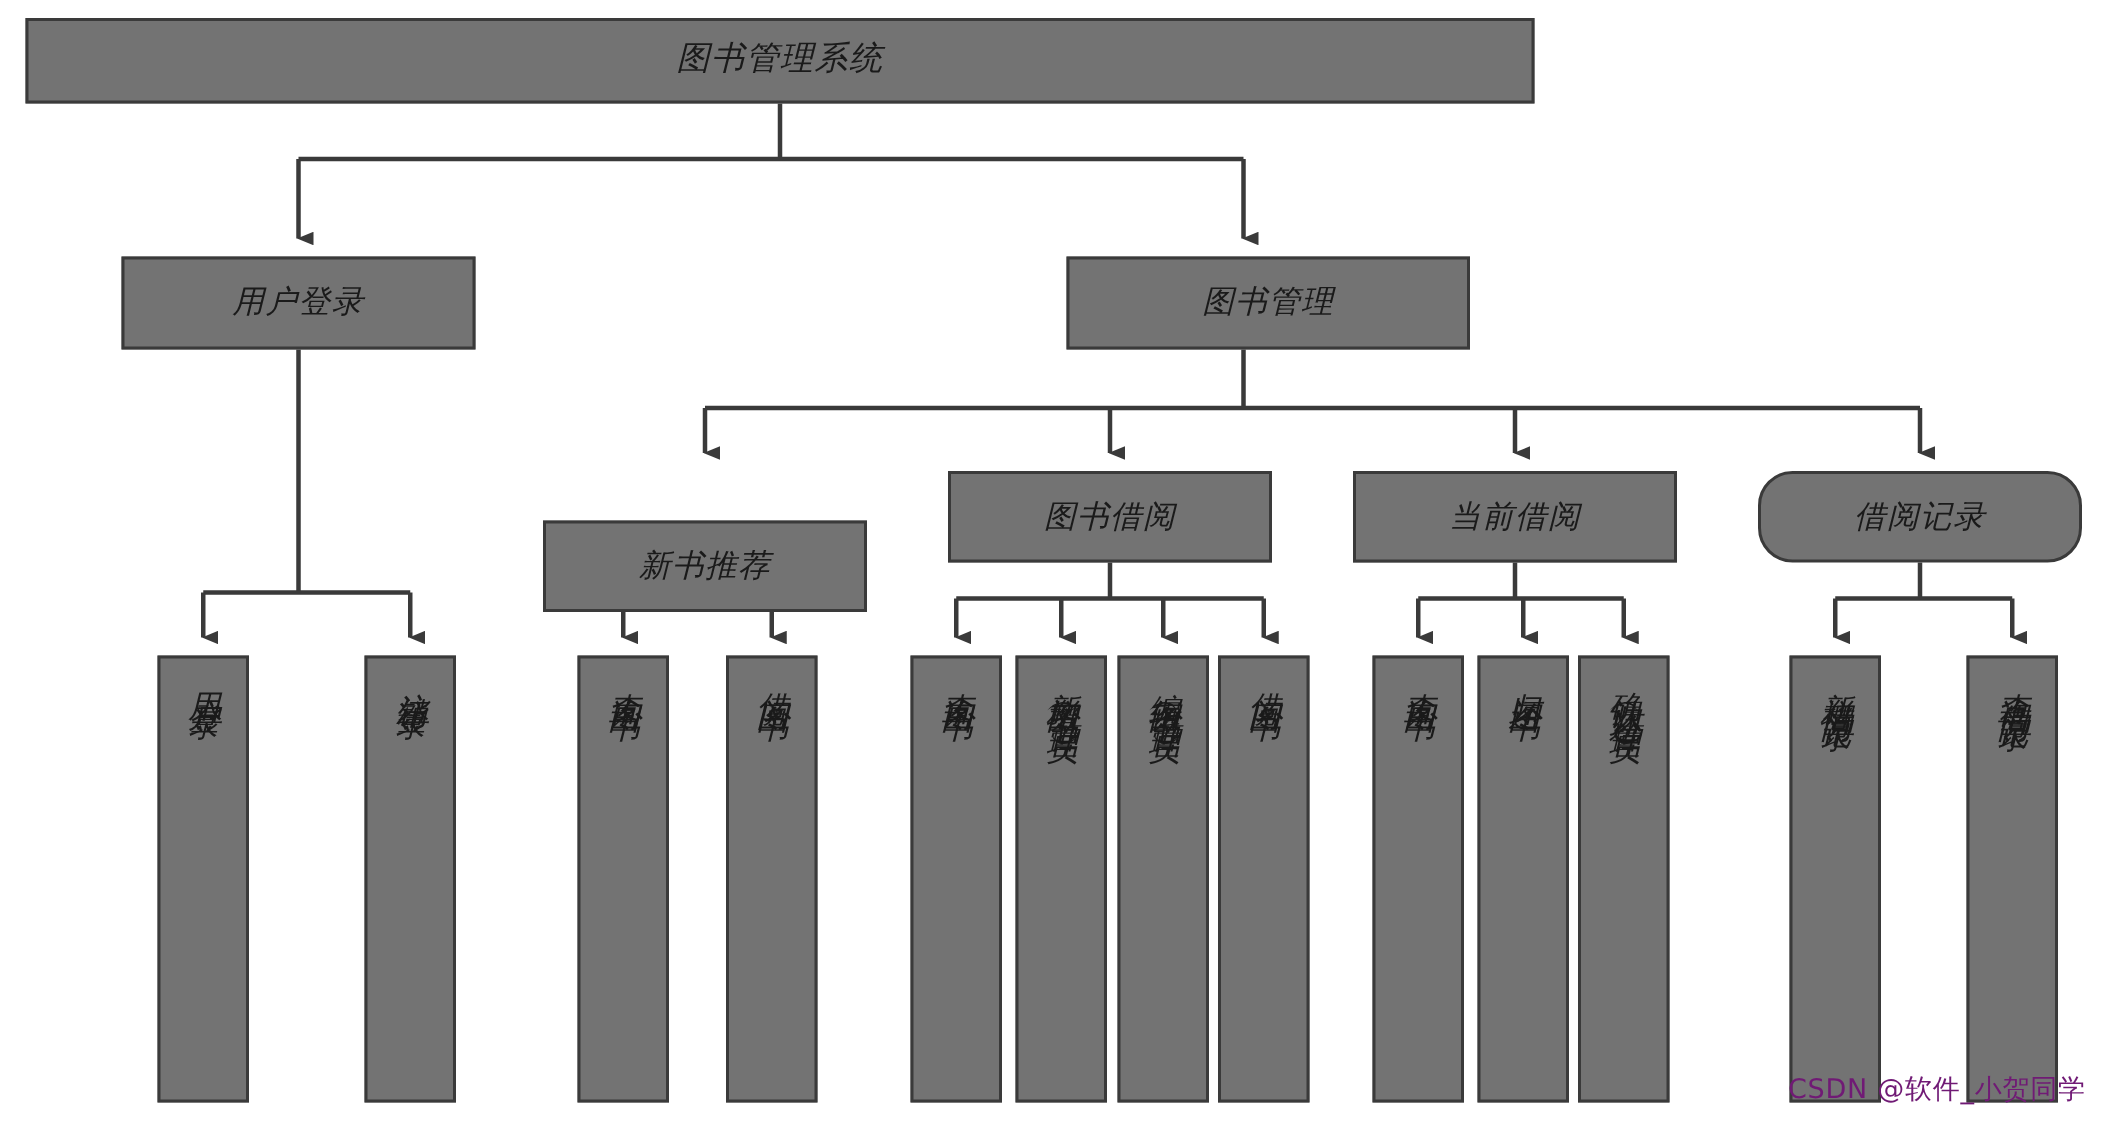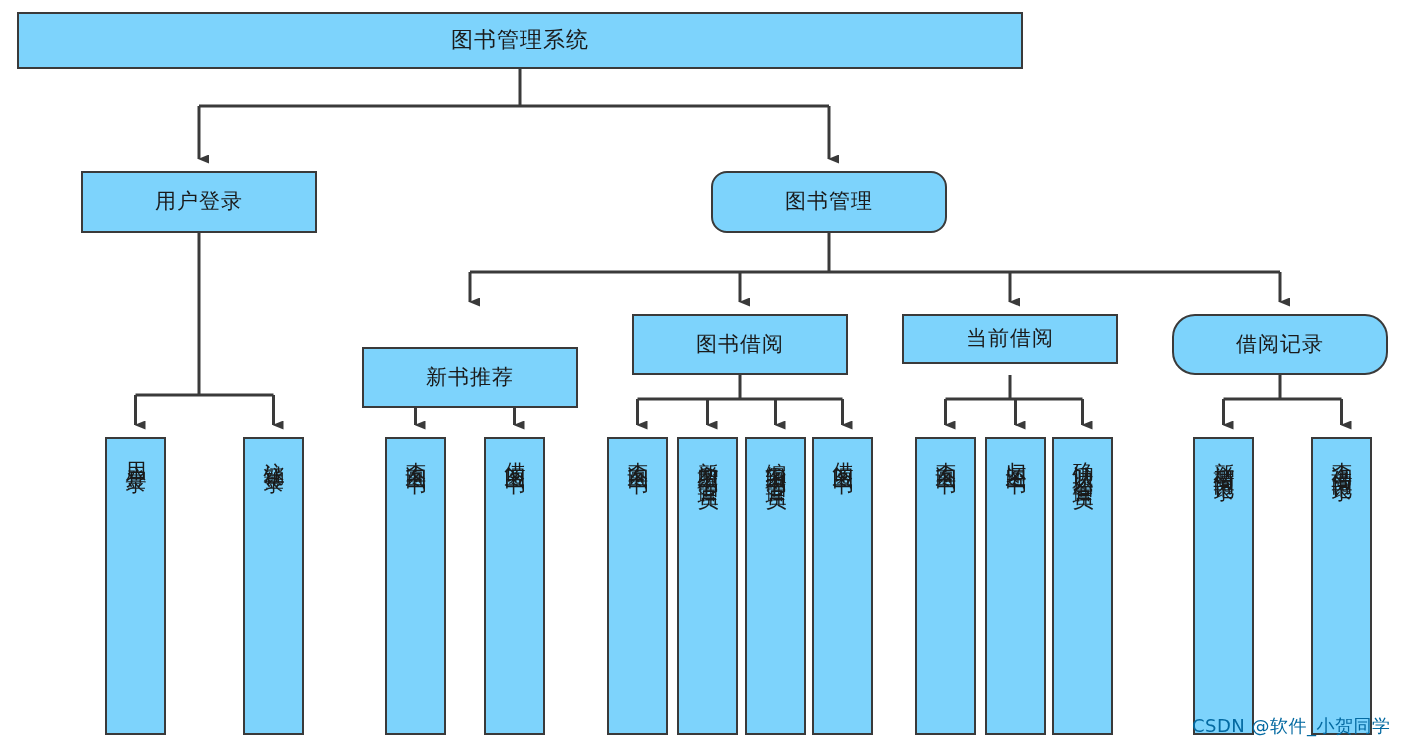--- a/index.html
+++ b/index.html
@@ -21,26 +21,27 @@
     position: absolute;
     left: 0;
     top: 0;
     width: 1405px;
     height: 747px;
     pointer-events: none;
   }
   .node {
     position: absolute;
     box-sizing: border-box;
-    background: #7dd3fc;
+    background: #737373;
     border: 2px solid #3a3a3a;
     display: flex;
     align-items: center;
     justify-content: center;
     color: #1a1a1a;
+    font-style: italic;
   }
   .node-h .label {
     font-size: 21px;
     line-height: 1.1;
     letter-spacing: 1px;
     white-space: nowrap;
   }
   .node-root .label {
     font-size: 22px;
   }
@@ -53,21 +54,21 @@
     writing-mode: vertical-rl;
     text-orientation: upright;
     font-size: 21px;
     letter-spacing: 4px;
     line-height: 1;
     white-space: nowrap;
   }
   .watermark {
     position: absolute;
     font-size: 18px;
-    color: #0369a1;
+    color: #701a75;
     white-space: nowrap;
     letter-spacing: 0.5px;
   }
 </style>
 </head>
 <body>
 
 <div id="diagram-root">
   <svg class="edges" viewBox="0 0 1405 747">
     <defs>
@@ -105,30 +106,30 @@
       </g>
   </svg>
 
   <div id="node-layer">
       <div class="node node-h node-root" style="left: 17px; top: 12px; width: 1006px; height: 57px;">
         <span class="label">图书管理系统</span>
       </div>
       <div class="node node-h" style="left: 81px; top: 171px; width: 236px; height: 62px;">
         <span class="label">用户登录</span>
       </div>
-      <div class="node node-h" style="left: 711px; top: 171px; width: 236px; height: 62px; border-radius: 16px;">
+      <div class="node node-h" style="left: 711px; top: 171px; width: 269px; height: 62px;">
         <span class="label">图书管理</span>
       </div>
       <div class="node node-h" style="left: 362px; top: 314px; width: 216px; height: 61px; margin-top: 33px;">
         <span class="label">新书推荐</span>
       </div>
       <div class="node node-h" style="left: 632px; top: 314px; width: 216px; height: 61px;">
         <span class="label">图书借阅</span>
       </div>
-      <div class="node node-h" style="left: 902px; top: 314px; width: 216px; height: 50px;">
+      <div class="node node-h" style="left: 902px; top: 314px; width: 216px; height: 61px;">
         <span class="label">当前借阅</span>
       </div>
       <div class="node node-h" style="left: 1172px; top: 314px; width: 216px; height: 61px; border-radius: 23px;">
         <span class="label">借阅记录</span>
       </div>
       <div class="node node-v" style="left: 105px; top: 437px; width: 61px; height: 298px;">
         <span class="label">用户登录</span>
       </div>
       <div class="node node-v" style="left: 243px; top: 437px; width: 61px; height: 298px;">
         <span class="label">注销登录</span>

